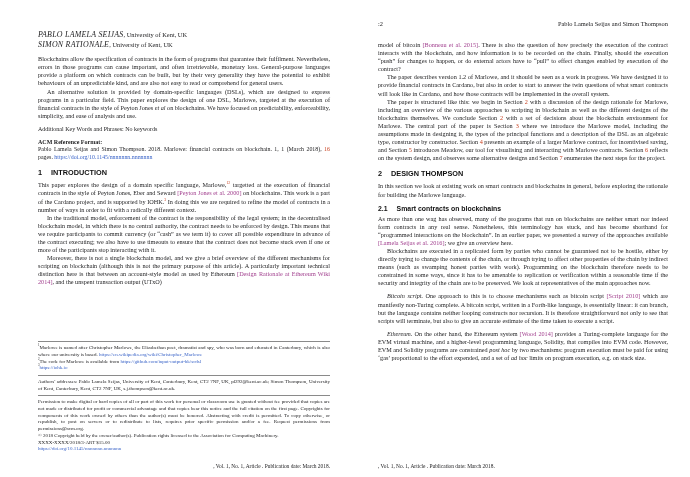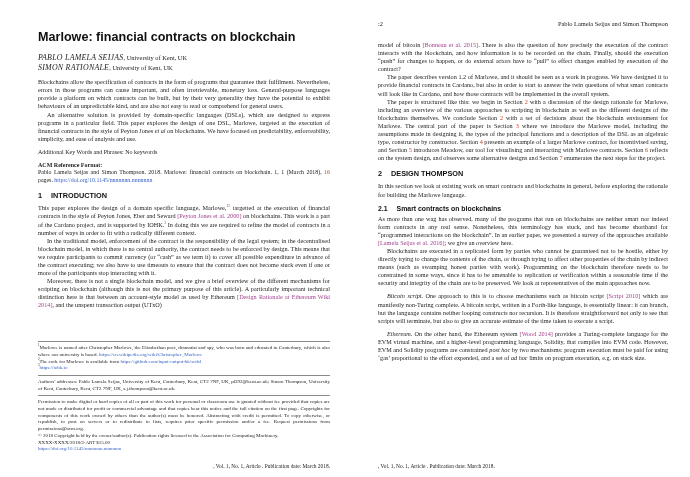--- a/index.html
+++ b/index.html
@@ -45,21 +45,20 @@
 
   .run-head{display:flex;justify-content:space-between;font-size:6.4px;line-height:8px;
             margin-bottom:13px;}
 </style>
 </head>
 <body>
 
 <div class="spread">
 
   <div class="page page1">
-    <h1 class="title">Marlowe: financial contracts on blockchain</h1>
 
     <div class="authors">
       <div class="author-line">
         <span class="author-name">PABLO LAMELA SEIJAS</span><span>, University of Kent, UK</span>
       </div>
       <div class="author-line">
         <span class="author-name">SIMON RATIONALE</span><span>, University of Kent, UK</span>
       </div>
     </div>
 

